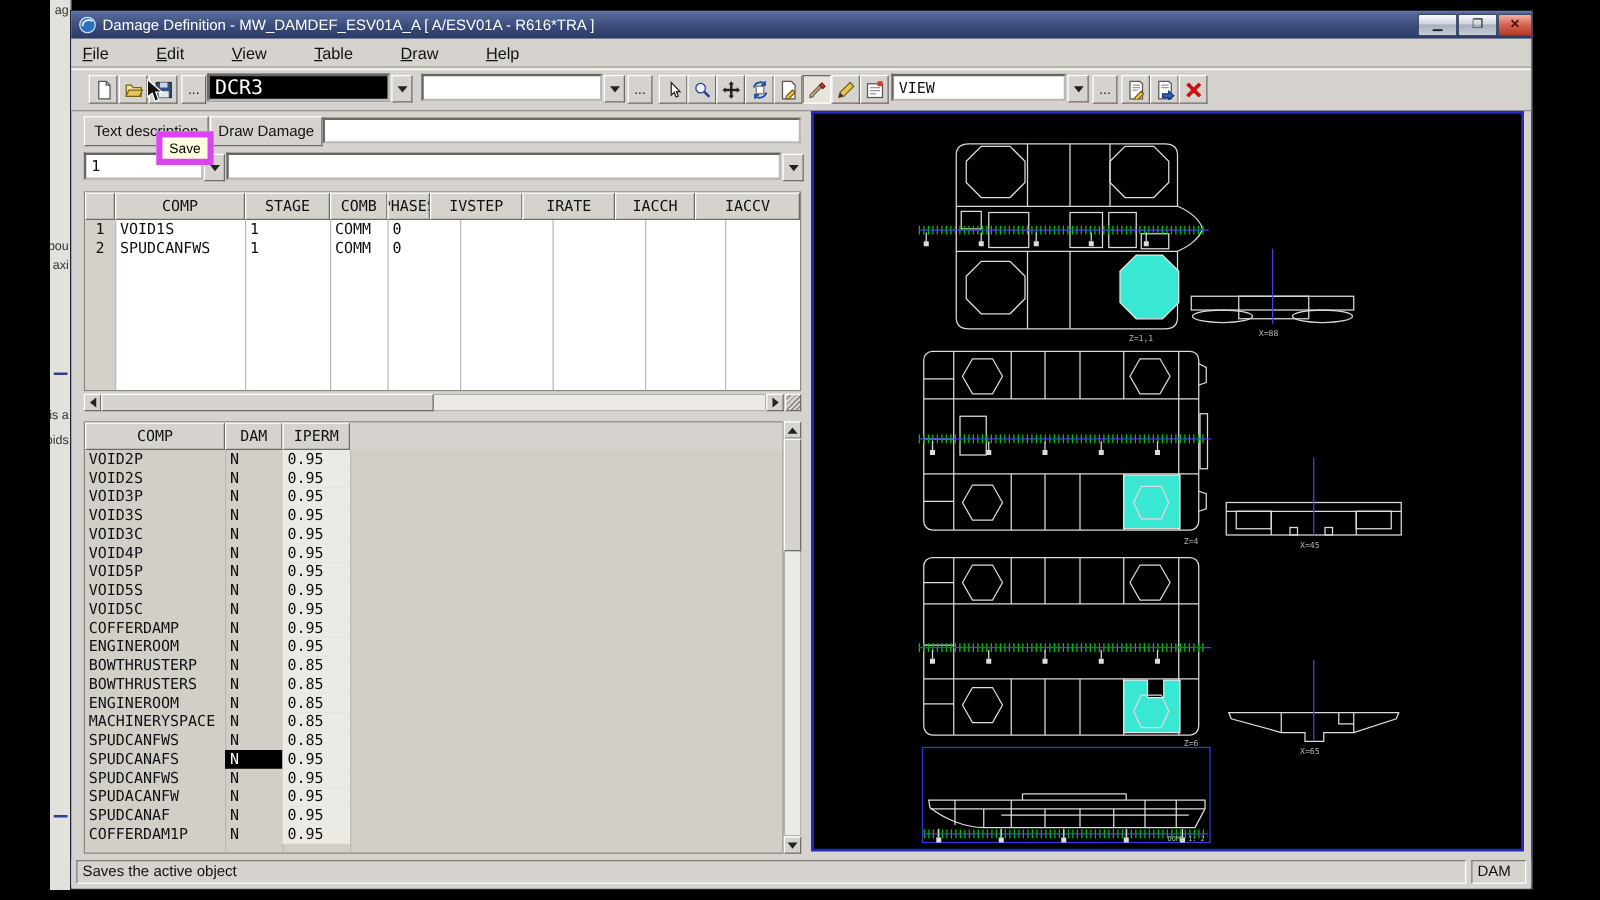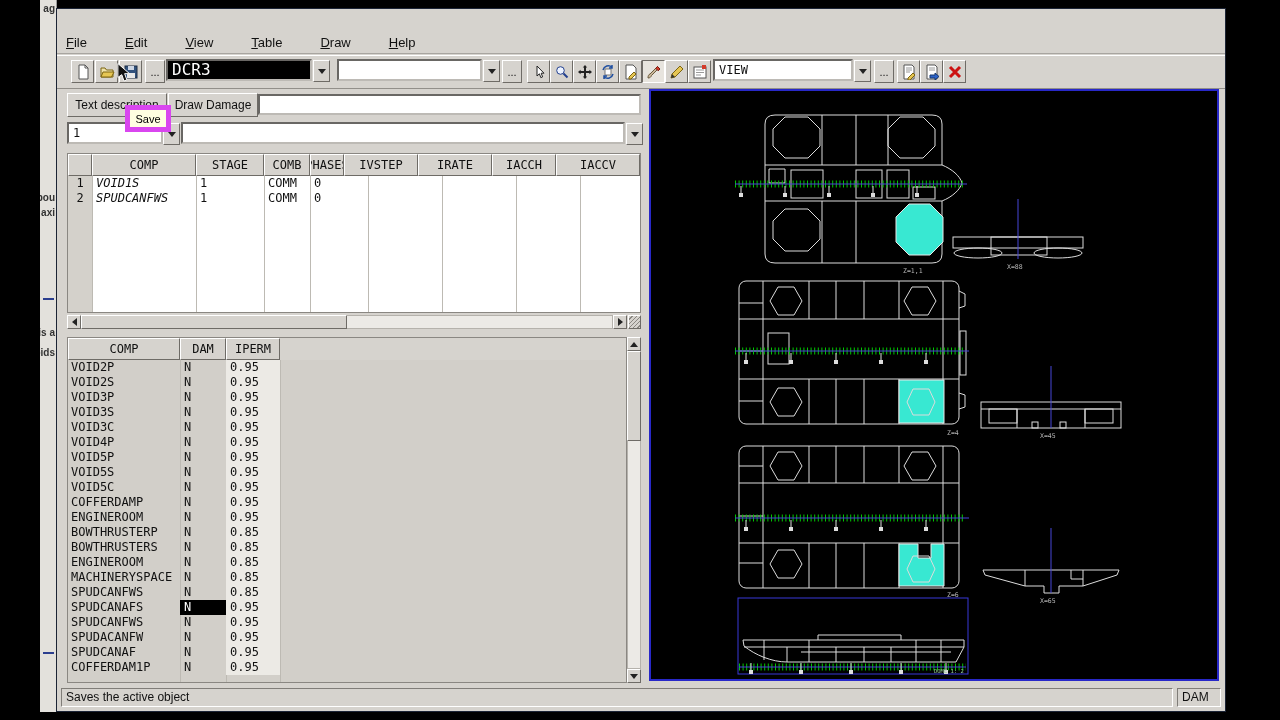--- a/index.html
+++ b/index.html
@@ -1,20 +1,20 @@
 <!DOCTYPE html>
 <html><head>
 <meta charset="utf-8">
 <style>
   html,body{margin:0;padding:0;background:#000;}
   .screen{position:relative;width:1280px;height:720px;background:#000;overflow:hidden;
           font-family:"Liberation Sans",sans-serif;-webkit-font-smoothing:none;}
   
   .bgstrip{position:absolute;left:40px;top:0;width:16px;height:712px;background:#e3e1dc;
-           border-right:1px solid #9a9a9a;overflow:hidden;font-size:10px;color:#333;font-weight:bold;}
+           border-right:1px solid #9a9a9a;overflow:hidden;font-size:10px;color:#333;}
   .bgstrip span{position:absolute;right:1px;white-space:nowrap;}
   .bgdash{position:absolute;right:2px;width:11px;height:2px;background:#2c3f8f;}
 
   
   .window{position:absolute;left:56px;top:8px;width:1168px;height:702px;background:#d6d3ce;
           border:1px solid #1c2435;}
   .titlebar{position:absolute;left:0;top:0;width:100%;height:22px;
             background:linear-gradient(#5a6f9f,#3a4c7c 55%,#2c3a63);color:#fff;
             font-size:12px;display:flex;align-items:center;}
   .title-icon{width:14px;height:14px;margin:0 5px 0 6px;}
@@ -71,21 +71,21 @@
   .hcell{box-sizing:border-box;background:#d6d3ce;border-top:1px solid #fff;border-left:1px solid #fff;
         border-right:1px solid #6e6b66;border-bottom:1px solid #6e6b66;
         font-family:"DejaVu Sans Mono",monospace;font-size:12px;color:#111;
         display:flex;align-items:center;justify-content:center;overflow:hidden;}
   .gbody{position:absolute;left:0;right:0;top:22px;bottom:0;}
   .vl{position:absolute;top:0;bottom:0;width:1px;background:#bdbab3;z-index:0;}
   .urow,.lrow{display:flex;height:15px;line-height:15px;position:relative;z-index:1;}
   .ucell,.lcell{box-sizing:border-box;font-family:"DejaVu Sans Mono",monospace;font-size:12px;
         color:#111;white-space:nowrap;overflow:hidden;padding-left:4px;}
   .uc0{width:24px;padding-left:0;text-align:center;background:#d4d1cb;}
-  .uc1{width:104px;font-style:italic;}.uc2{width:68px;}.uc3{width:46px;}.uc4{width:58px;}
+  .uc1{width:104px;}.uc2{width:68px;}.uc3{width:46px;}.uc4{width:58px;}
   .lc0{width:112px;padding-left:3px;}
   .lc1{width:46px;}
   .lc2{width:54px;background:#eceae5;}
   .sel{background:#000 !important;color:#fff;}
   .numbg{position:absolute;left:0;top:22px;bottom:0;width:24px;background:#d4d1cb;z-index:0;}
 
   
   .sbtn{position:absolute;background:#d6d3ce;border-top:1px solid #fff;border-left:1px solid #fff;
         border-right:1px solid #6e6b66;border-bottom:1px solid #6e6b66;
         display:flex;align-items:center;justify-content:center;box-sizing:border-box;}
@@ -121,20 +121,36 @@
     <span style="top:192px">bou</span>
     <span style="top:207px">axi</span>
     <span style="top:327px">is a</span>
     <span style="top:347px">oids</span>
     <div class="bgdash" style="top:298px"></div>
     <div class="bgdash" style="top:652px"></div>
   </div>
 
   <div class="window">
 
+    <div class="titlebar">
+      <svg class="title-icon" viewBox="0 0 14 14">
+        <circle cx="7" cy="7" r="6.2" fill="#2d6fb8" stroke="#cfe2f4"></circle>
+        <path d="M3 8a5 5 0 0 1 8-4" stroke="#cfe8ff" fill="none" stroke-width="1.6"></path>
+      </svg>
+      <span>Damage Definition - MW_DAMDEF_ESV01A_A [ A/ESV01A - R616*TRA ]</span>
+      <div class="winbtn" style="left:1077px;width:30px;">
+          <span class="g">▁</span>
+        </div>
+      <div class="winbtn" style="left:1109px;width:30px;">
+          <span class="g">❐</span>
+        </div>
+      <div class="winbtn btn-close" style="left:1141px;width:26px;">
+          <span class="g">✕</span>
+        </div>
+    </div>
 
     <div class="menubar">
       <span class="menu-item">File</span>
       <span class="menu-item">Edit</span>
       <span class="menu-item">View</span>
       <span class="menu-item">Table</span>
       <span class="menu-item">Draw</span>
       <span class="menu-item">Help</span>
     </div>
 

